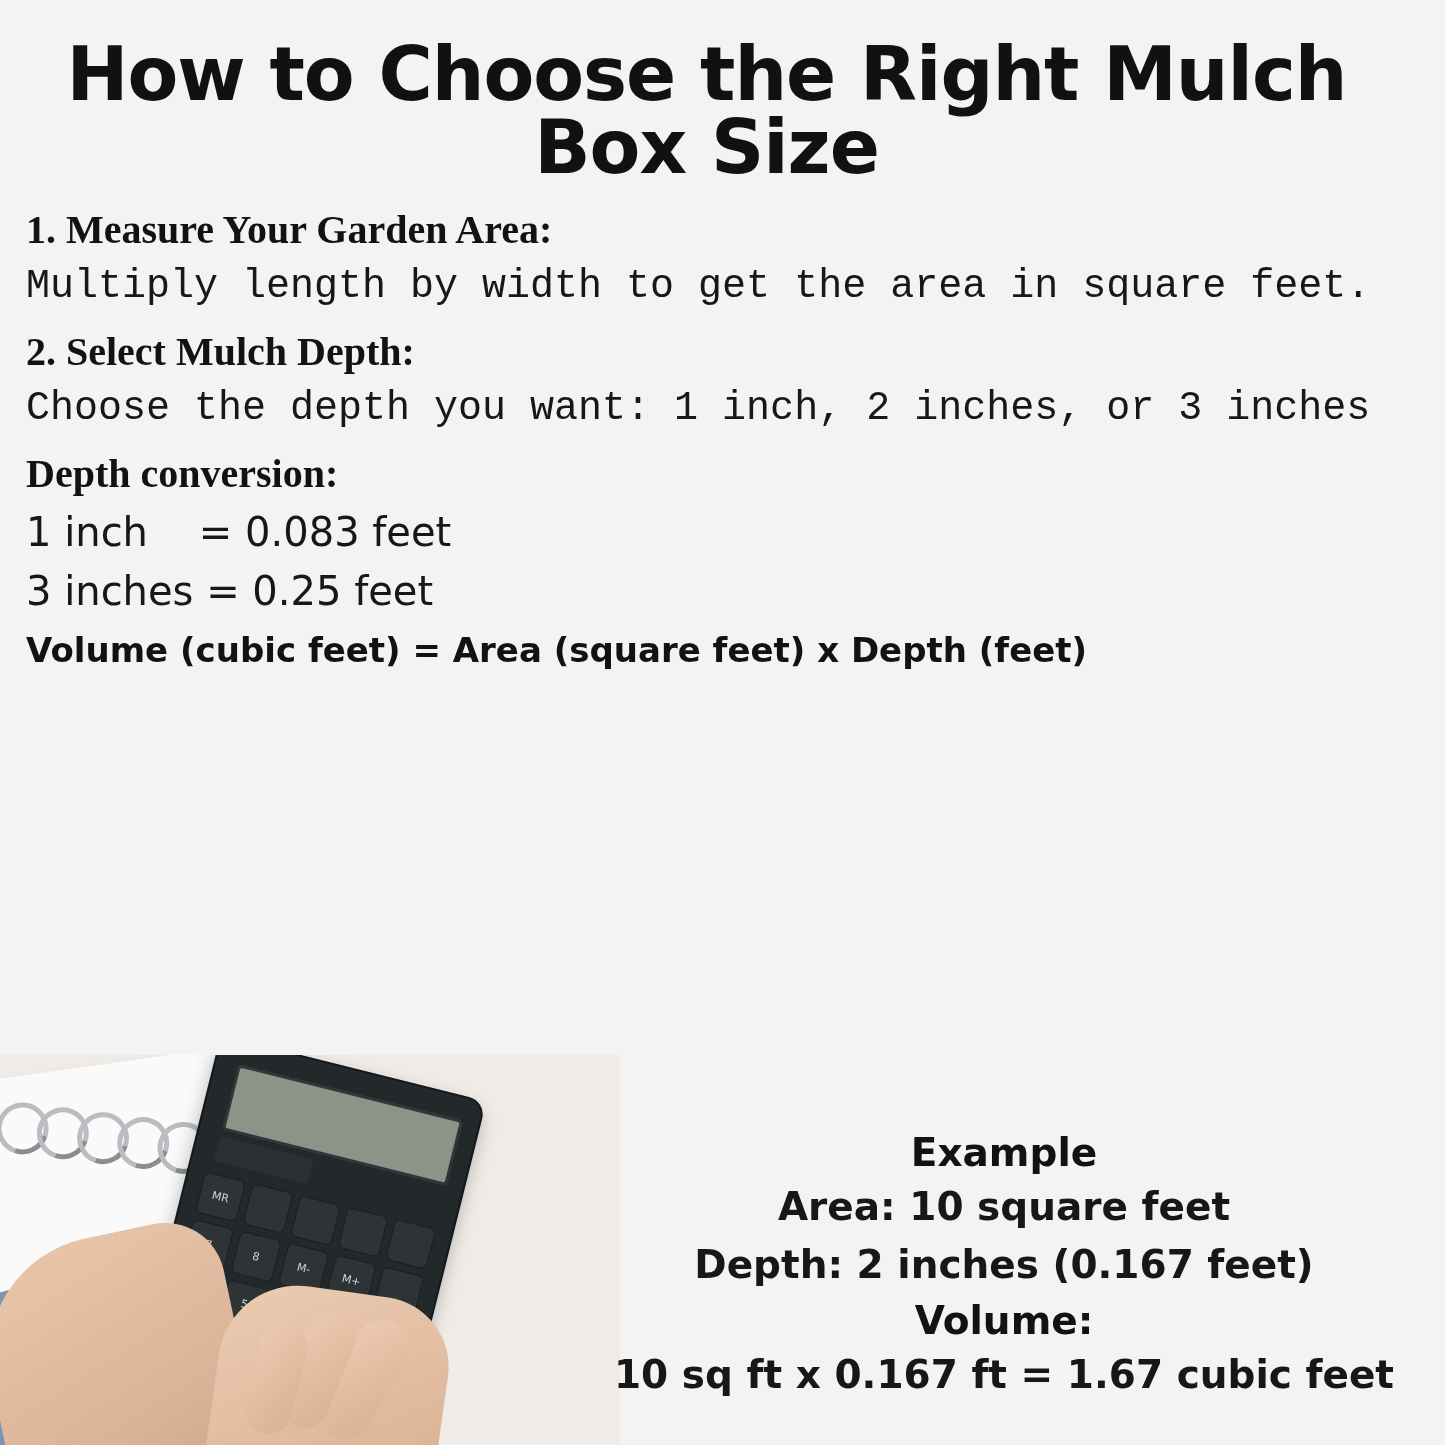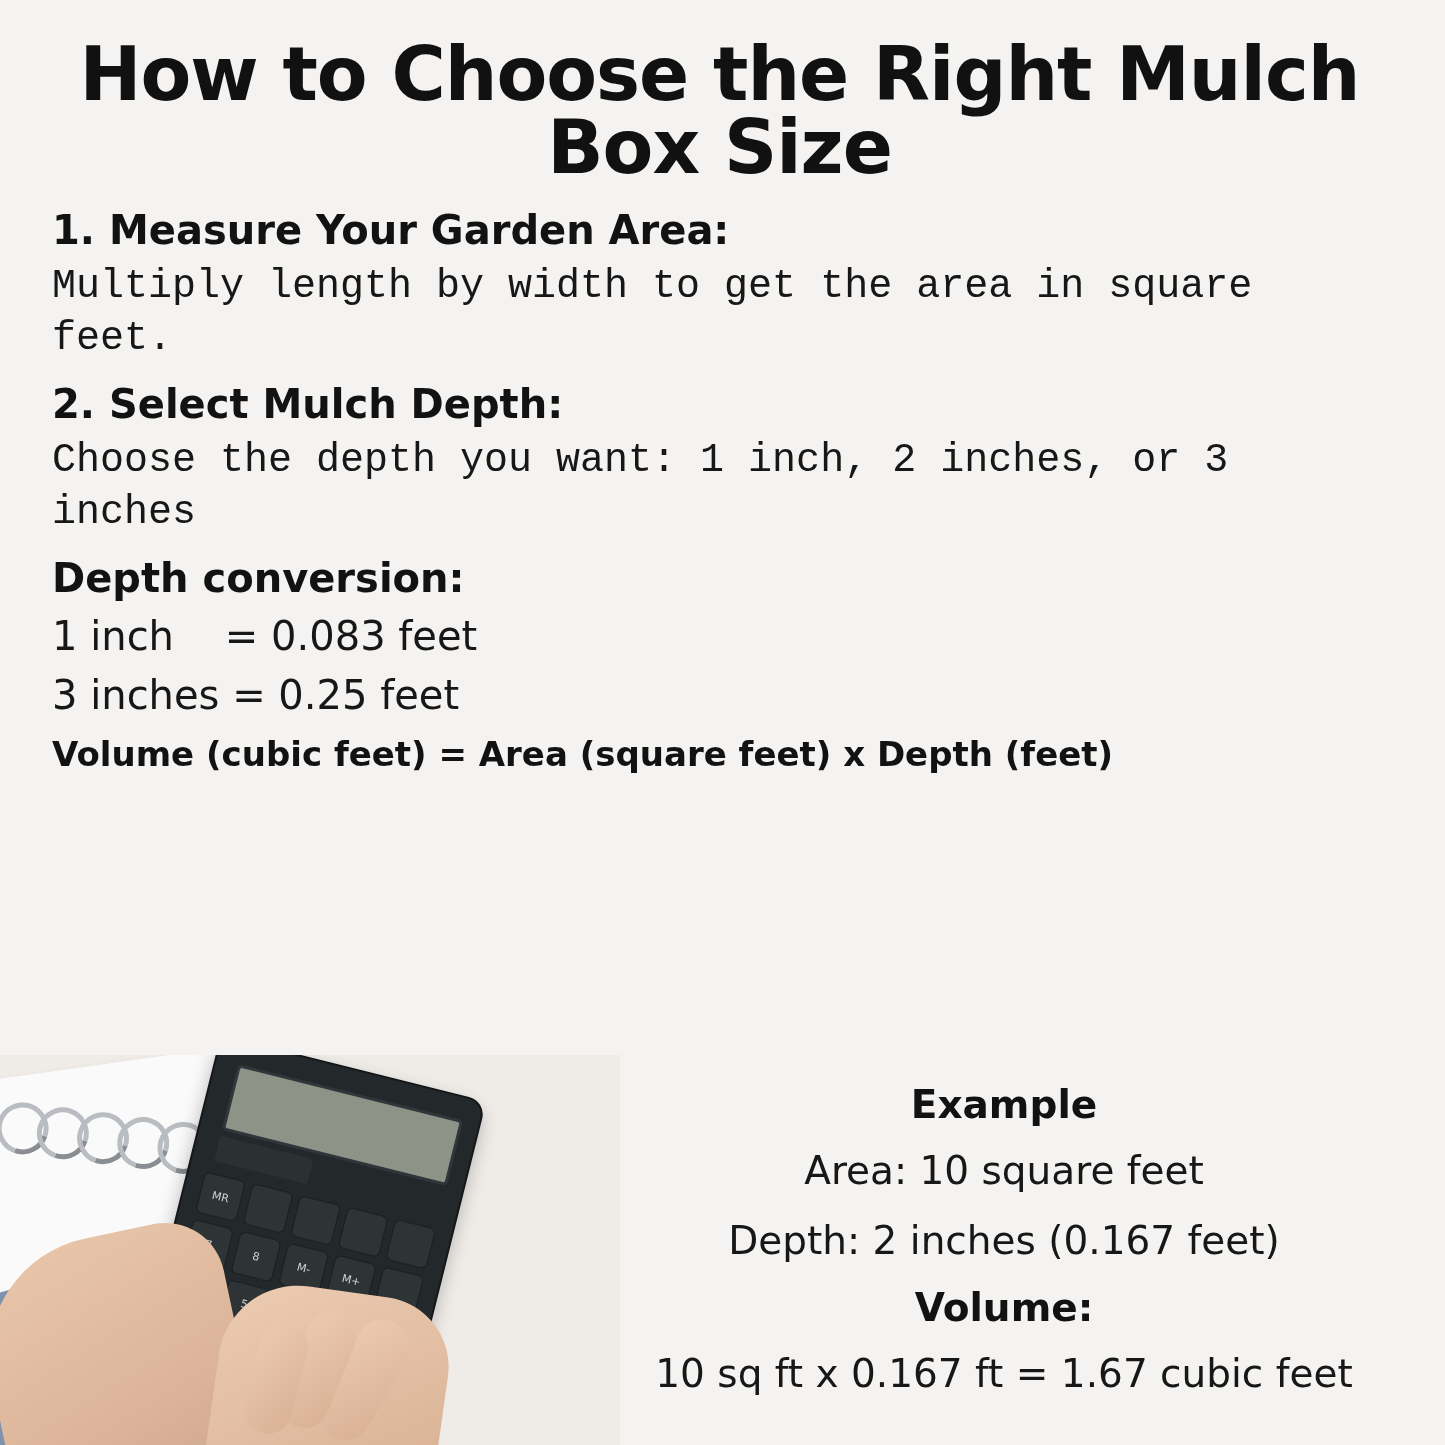--- a/index.html
+++ b/index.html
@@ -13,37 +13,38 @@
     font-family: "DejaVu Sans", sans-serif;
     color: #1a1a1a;
     overflow: hidden;
     position: relative;
   }
   .page {
     position: relative;
     width: 1445px;
     height: 1445px;
     box-sizing: border-box;
-    padding: 30px 58px 0 52px;
+    padding: 30px 58px 0 26px;
   }
   .title {
     font-size: 74px;
     font-weight: bold;
     line-height: 0.98;
     text-align: center;
     letter-spacing: -1px;
     margin: 8px 0 22px 0;
     color: #111;
   }
   .step-head {
     font-size: 40px;
     font-weight: bold;
     line-height: 1.25;
     margin: 14px 0 6px 0;
     color: #121212;
+    font-family: Liberation Serif, serif;
   }
   .step-body {
     font-size: 40px;
     font-weight: 400;
     line-height: 1.3;
     margin: 0 0 6px 0;
     color: #171717;
     font-family: Liberation Mono, monospace;
   }
   .conv-line {
@@ -65,35 +66,35 @@
     position: absolute;
     left: 0;
     right: 0;
     bottom: 0;
     height: 390px;
   }
   
   .example {
     position: absolute;
     right: 46px;
-    bottom: 26px;
+    bottom: 37px;
     width: 790px;
     text-align: center;
   }
   .example .ex-title {
     font-size: 39px;
     font-weight: bold;
     margin-bottom: 6px;
     color: #121212;
   }
   .example .ex-line {
     font-size: 39px;
-    font-weight: 400;
+    font-weight: 700;
     line-height: 1.3;
-    margin: 19px 0;
+    margin: 7px 0;
     color: #171717;
   }
   .example .ex-sub {
     font-size: 39px;
     font-weight: bold;
     margin: 8px 0 2px 0;
     color: #121212;
   }
 
   

